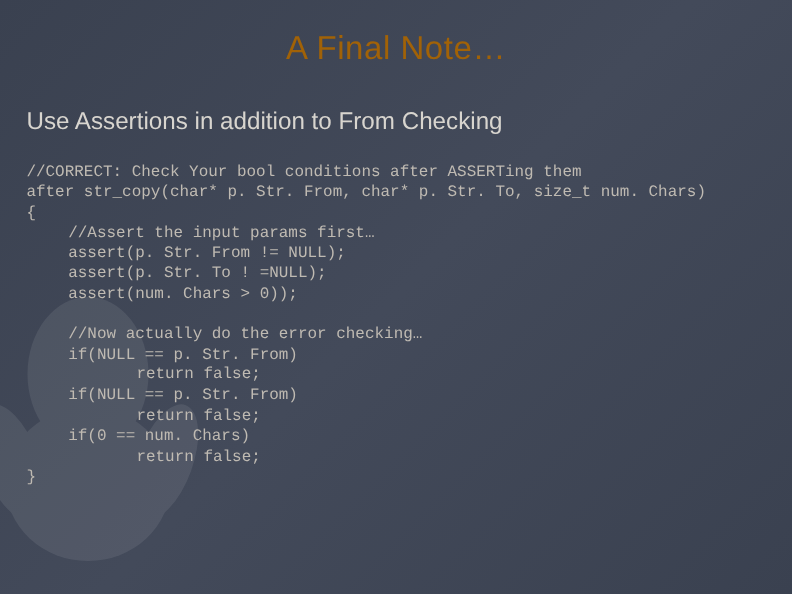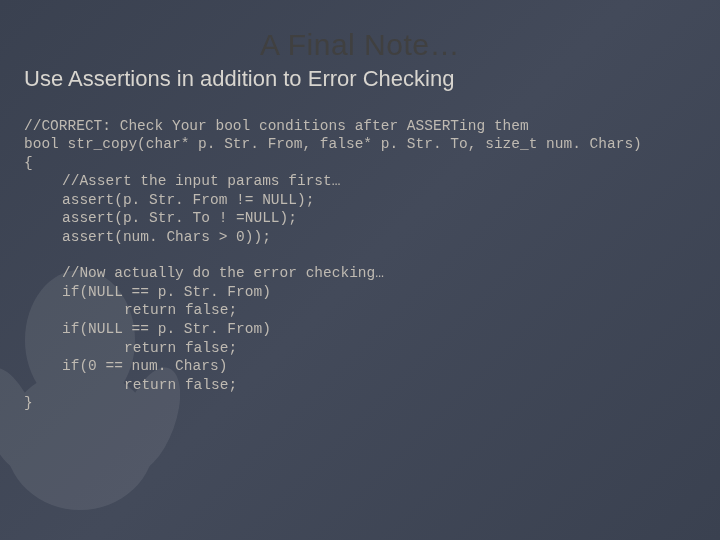--- a/index.html
+++ b/index.html
@@ -28,23 +28,23 @@
   .slide {
     position: relative;
     padding: 24px 24px 0 24px;
     box-sizing: border-box;
     width: 720px;
     height: 540px;
   }
   .title {
     text-align: center;
     font-size: 30px;
-    color: #404040;
+    color: #a16207;
     font-weight: 400;
-    margin: 4px 0 4px 0;
+    margin: 4px 0 35px 0;
     letter-spacing: 0.5px;
   }
   .subtitle {
     font-size: 22px;
     color: #d8d5cf;
     font-weight: 400;
     margin: 0 0 6px 0;
   }
   .code {
     font-family: "Courier New", Courier, monospace;
@@ -64,21 +64,21 @@
   <ellipse cx="100" cy="80" rx="55" ry="70" fill="#fff"></ellipse>
   <ellipse cx="100" cy="180" rx="75" ry="70" fill="#fff"></ellipse>
   <ellipse cx="30" cy="160" rx="25" ry="55" fill="#fff" transform="rotate(-20 30 160)"></ellipse>
   <ellipse cx="170" cy="160" rx="25" ry="55" fill="#fff" transform="rotate(20 170 160)"></ellipse>
 </svg>
 
 <div class="slide">
 
   <div class="title">A Final Note…</div>
 
-  <div class="subtitle">Use Assertions in addition to Error Checking</div>
+  <div class="subtitle">Use Assertions in addition to From Checking</div>
 
   <div class="code">
 <span>//CORRECT: Check Your bool conditions after ASSERTing them</span>
-<span>bool str_copy(char* p. Str. From, false* p. Str. To, size_t num. Chars)</span>
+<span>after str_copy(char* p. Str. From, char* p. Str. To, size_t num. Chars)</span>
 <span>{</span>
 <span class="indent1">//Assert the input params first…</span><span class="indent1">assert(p. Str. From != NULL);</span><span class="indent1">assert(p. Str. To ! =NULL);</span><span class="indent1">assert(num. Chars &gt; 0));</span><div class="spacer"></div><span class="indent1">//Now actually do the error checking…</span><span class="indent1">if(NULL == p. Str. From)</span><span class="indent2">return false;</span><span class="indent1">if(NULL == p. Str. From)</span><span class="indent2">return false;</span><span class="indent1">if(0 == num. Chars)</span><span class="indent2">return false;</span><span>}</span></div>
 
 </div>
 
 </body></html>

